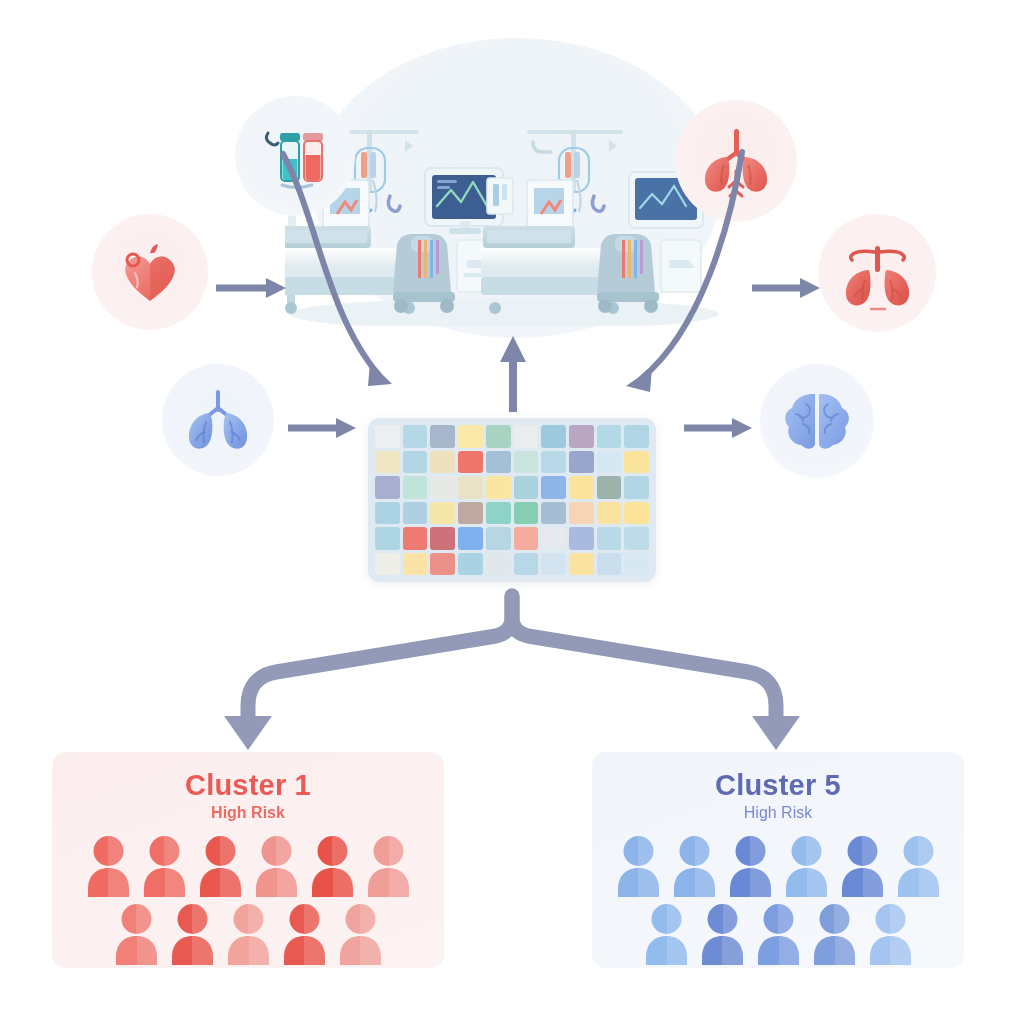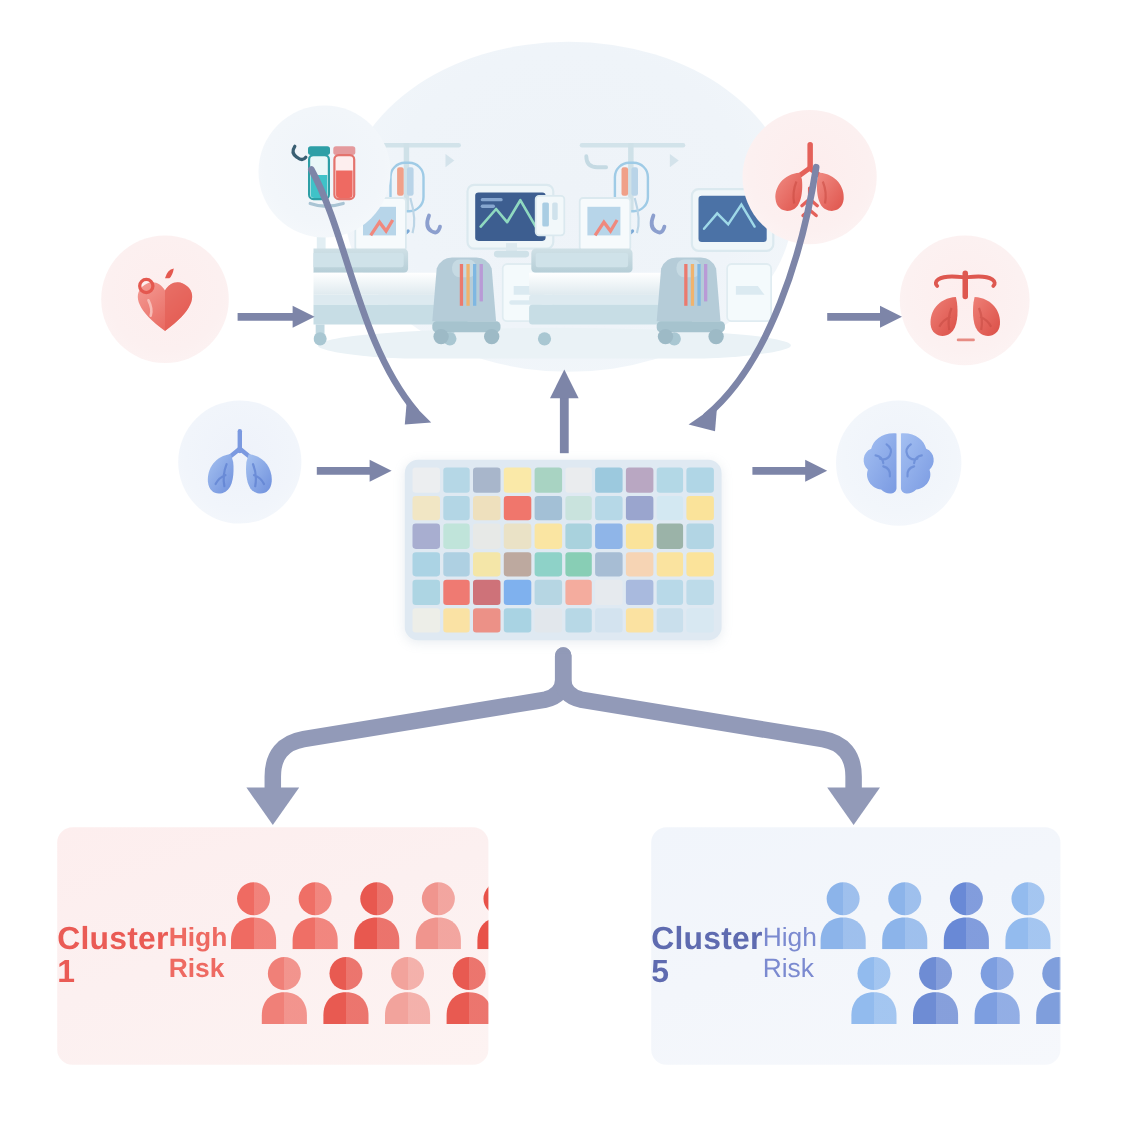--- a/index.html
+++ b/index.html
@@ -44,29 +44,29 @@
   }
   .hm-grid{
     display:grid;grid-template-columns:repeat(10,1fr);grid-template-rows:repeat(6,1fr);
     gap:3px;width:100%;height:100%;
   }
   .hm-cell{border-radius:3px;}
 
   
   .card{
     position:absolute;border-radius:14px;overflow:hidden;
-    display:flex;flex-direction:row;align-items:center;
+    display:flex;flex-direction:column;align-items:center;
   }
   .card-1{left:52px;top:752px;width:392px;height:216px;
     background:linear-gradient(160deg,#fdeeee 0%,#fcf0f0 45%,#fdf3f2 100%);}
   .card-2{left:592px;top:752px;width:372px;height:216px;
     background:linear-gradient(160deg,#f1f5fb 0%,#f3f6fb 45%,#f6f8fc 100%);}
 
   .card-title{font-size:29px;font-weight:bold;letter-spacing:.2px;margin-top:18px;line-height:1.05;}
-  .card-sub{font-size:24px;line-height:1.15;margin-top:14px;}
+  .card-sub{font-size:16px;line-height:1.15;margin-top:4px;}
   .t-red{color:#ea5b55;}
   .s-red{color:#ee6a62;font-weight:bold;}
   .t-blue{color:#5f6bb0;}
   .s-blue{color:#7b8ad0;font-weight:normal;}
 
   .people{width:100%;display:flex;flex-direction:column;align-items:center;margin-top:12px;gap:6px;}
   .prow{display:flex;justify-content:center;gap:9px;}
   .person{width:47px;height:62px;}
   .person svg{display:block;width:100%;height:100%;}
 </style>

